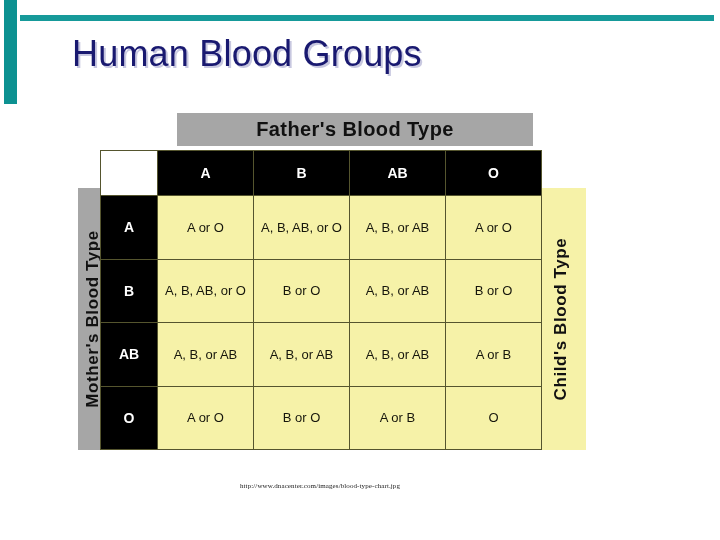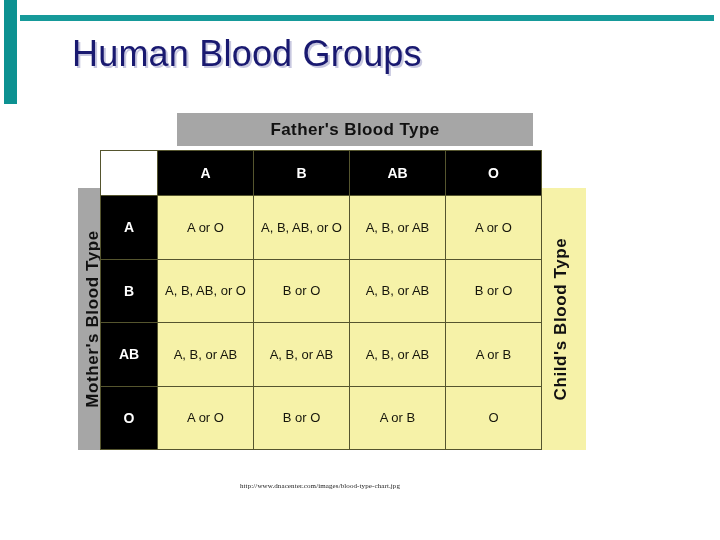--- a/index.html
+++ b/index.html
@@ -103,21 +103,21 @@
   #father-banner {
     position: absolute;
     left: 99px;
     top: 1px;
     width: 356px;
     height: 33px;
     background: #a6a6a6;
     display: flex;
     align-items: center;
     justify-content: center;
-    font-size: 17px;
+    font-size: 20px;
     font-weight: bold;
     color: #111111;
     letter-spacing: 0.4px;
   }
 
   
   #grid {
     position: absolute;
     left: 22px;
     top: 38px;

